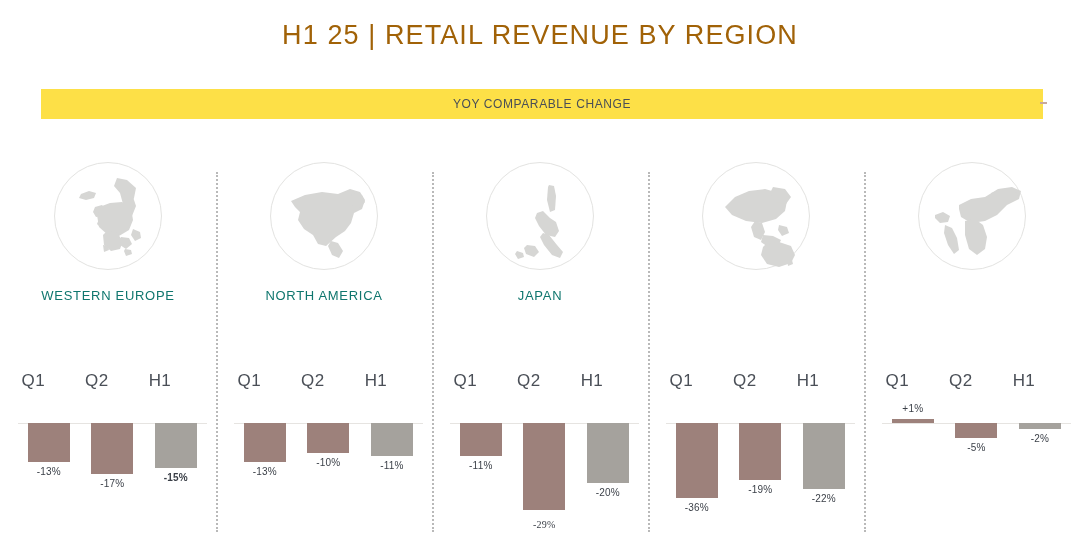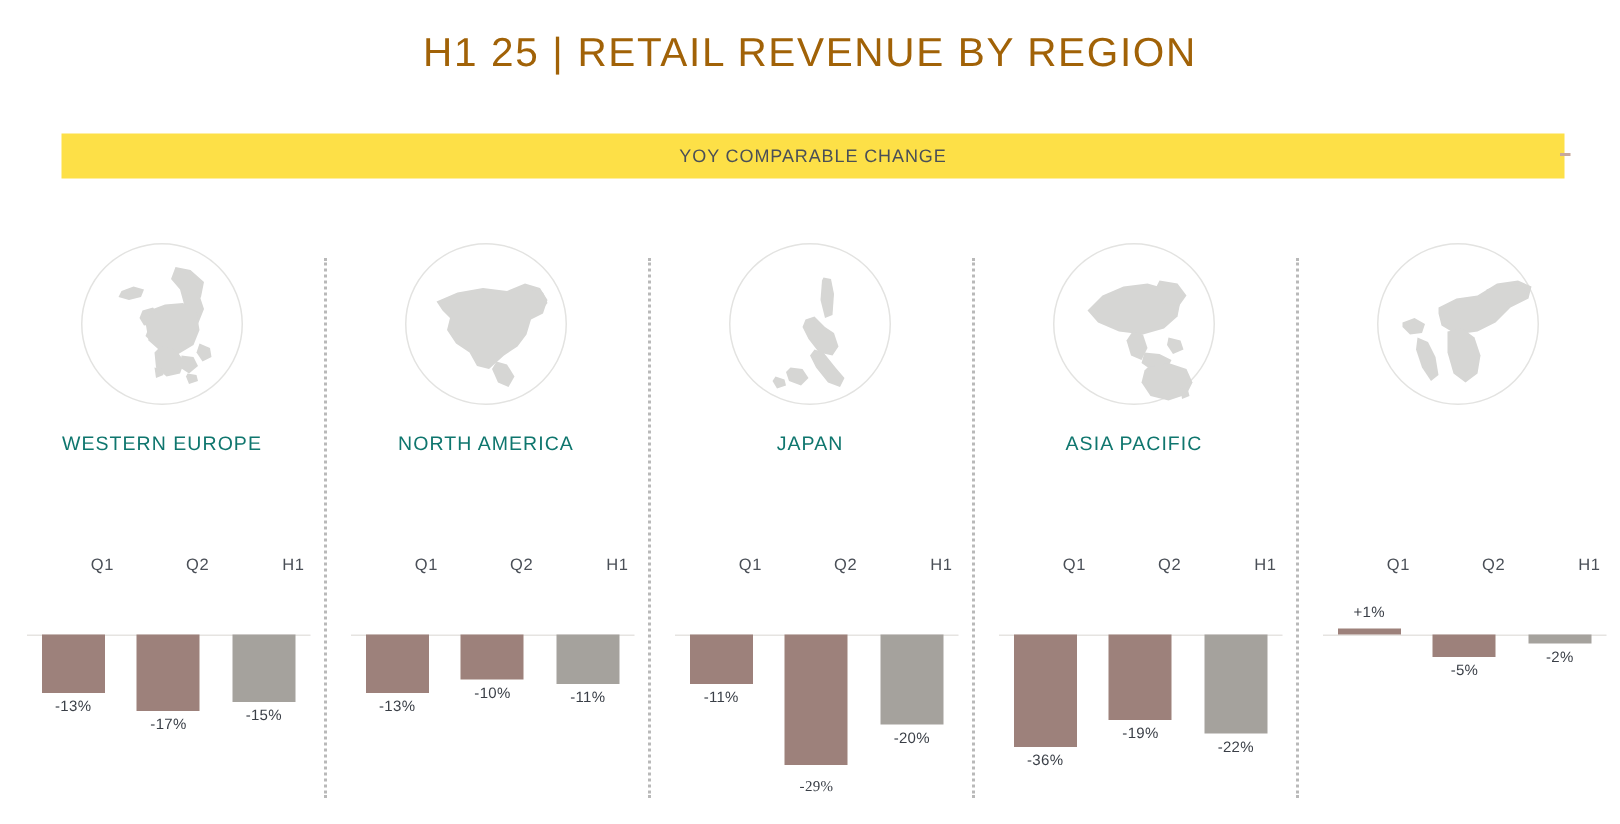--- a/index.html
+++ b/index.html
@@ -148,22 +148,22 @@
   .bar-col {
     position: relative;
     width: 30%;
     height: 100%;
   }
   .qlabel {
     position: absolute;
     top: 6px;
     left: 0;
     width: 100%;
-    text-align: right;
-    font-size: 11px;
+    text-align: left;
+    font-size: 17px;
     color: #4a4f57;
     letter-spacing: 0.4px;
   }
   .bar {
     position: absolute;
     left: 50%;
     transform: translateX(-50%);
     width: 42px;
   }
   .bar.mauve { background: #9d817b; }
@@ -216,21 +216,21 @@
             <div class="vlabel" style="top: 101px;">-13%</div>
           </div>
           <div class="bar-col">
             <div class="qlabel">Q2</div>
             <div class="bar mauve" style="height: 51px; top: 58px;"></div>
             <div class="vlabel" style="top: 113px;">-17%</div>
           </div>
           <div class="bar-col">
             <div class="qlabel">H1</div>
             <div class="bar gray" style="height: 45px; top: 58px;"></div>
-            <div class="vlabel" style="top: 107px;">-15%</div>
+            <div class="vlabel" style="top: 107px; font-weight: bold;">-15%</div>
           </div>
         </div>
       </div>
     </div>
     <div class="panel">
       <div class="globe">
         <svg viewBox="0 0 108 108">
           <path d="M20 38 l14 -6 17 -3 16 2 12 -5 10 3 5 8 -3 9 -8 4 -3 10 -6 8 -9 6 -10 9 -8 -2 -5 -9 -9 -6 -6 -9 2 -8 -5 -5z"></path>
           <path d="M82 30 l9 2 3 7 -5 6 -8 -3 -2 -8z"></path>
           <path d="M60 78 l7 2 5 8 -4 7 -7 -3 -4 -9z"></path>
@@ -295,21 +295,20 @@
         <svg viewBox="0 0 108 108">
           <path d="M22 44 l10 -10 14 -6 16 -2 14 4 8 8 -2 10 -9 8 -14 4 -16 -2 -14 -6 -7 -8z"></path>
           <path d="M70 24 l12 2 6 8 -5 7 -11 -2 -5 -9z"></path>
           <path d="M52 58 l7 2 3 9 -4 8 -7 -3 -3 -10z"></path>
           <path d="M60 72 l10 1 8 4 -3 6 -10 1 -7 -5z"></path>
           <path d="M76 62 l8 2 2 6 -7 3 -4 -6z"></path>
           <path d="M62 82 l14 -3 12 4 4 9 -4 8 -12 4 -12 -3 -6 -9 2 -8z"></path>
           <path d="M84 96 l5 1 1 4 -5 2z"></path>
         </svg>
       </div>
-      <div class="region-name">ASIA PACIFIC</div>
       <div class="chart">
         <div class="baseline"></div>
         <div class="bars">
           <div class="bar-col">
             <div class="qlabel">Q1</div>
             <div class="bar mauve" style="height: 75px; top: 58px;"></div>
             <div class="vlabel" style="top: 137px;">-36%</div>
           </div>
           <div class="bar-col">
             <div class="qlabel">Q2</div>

